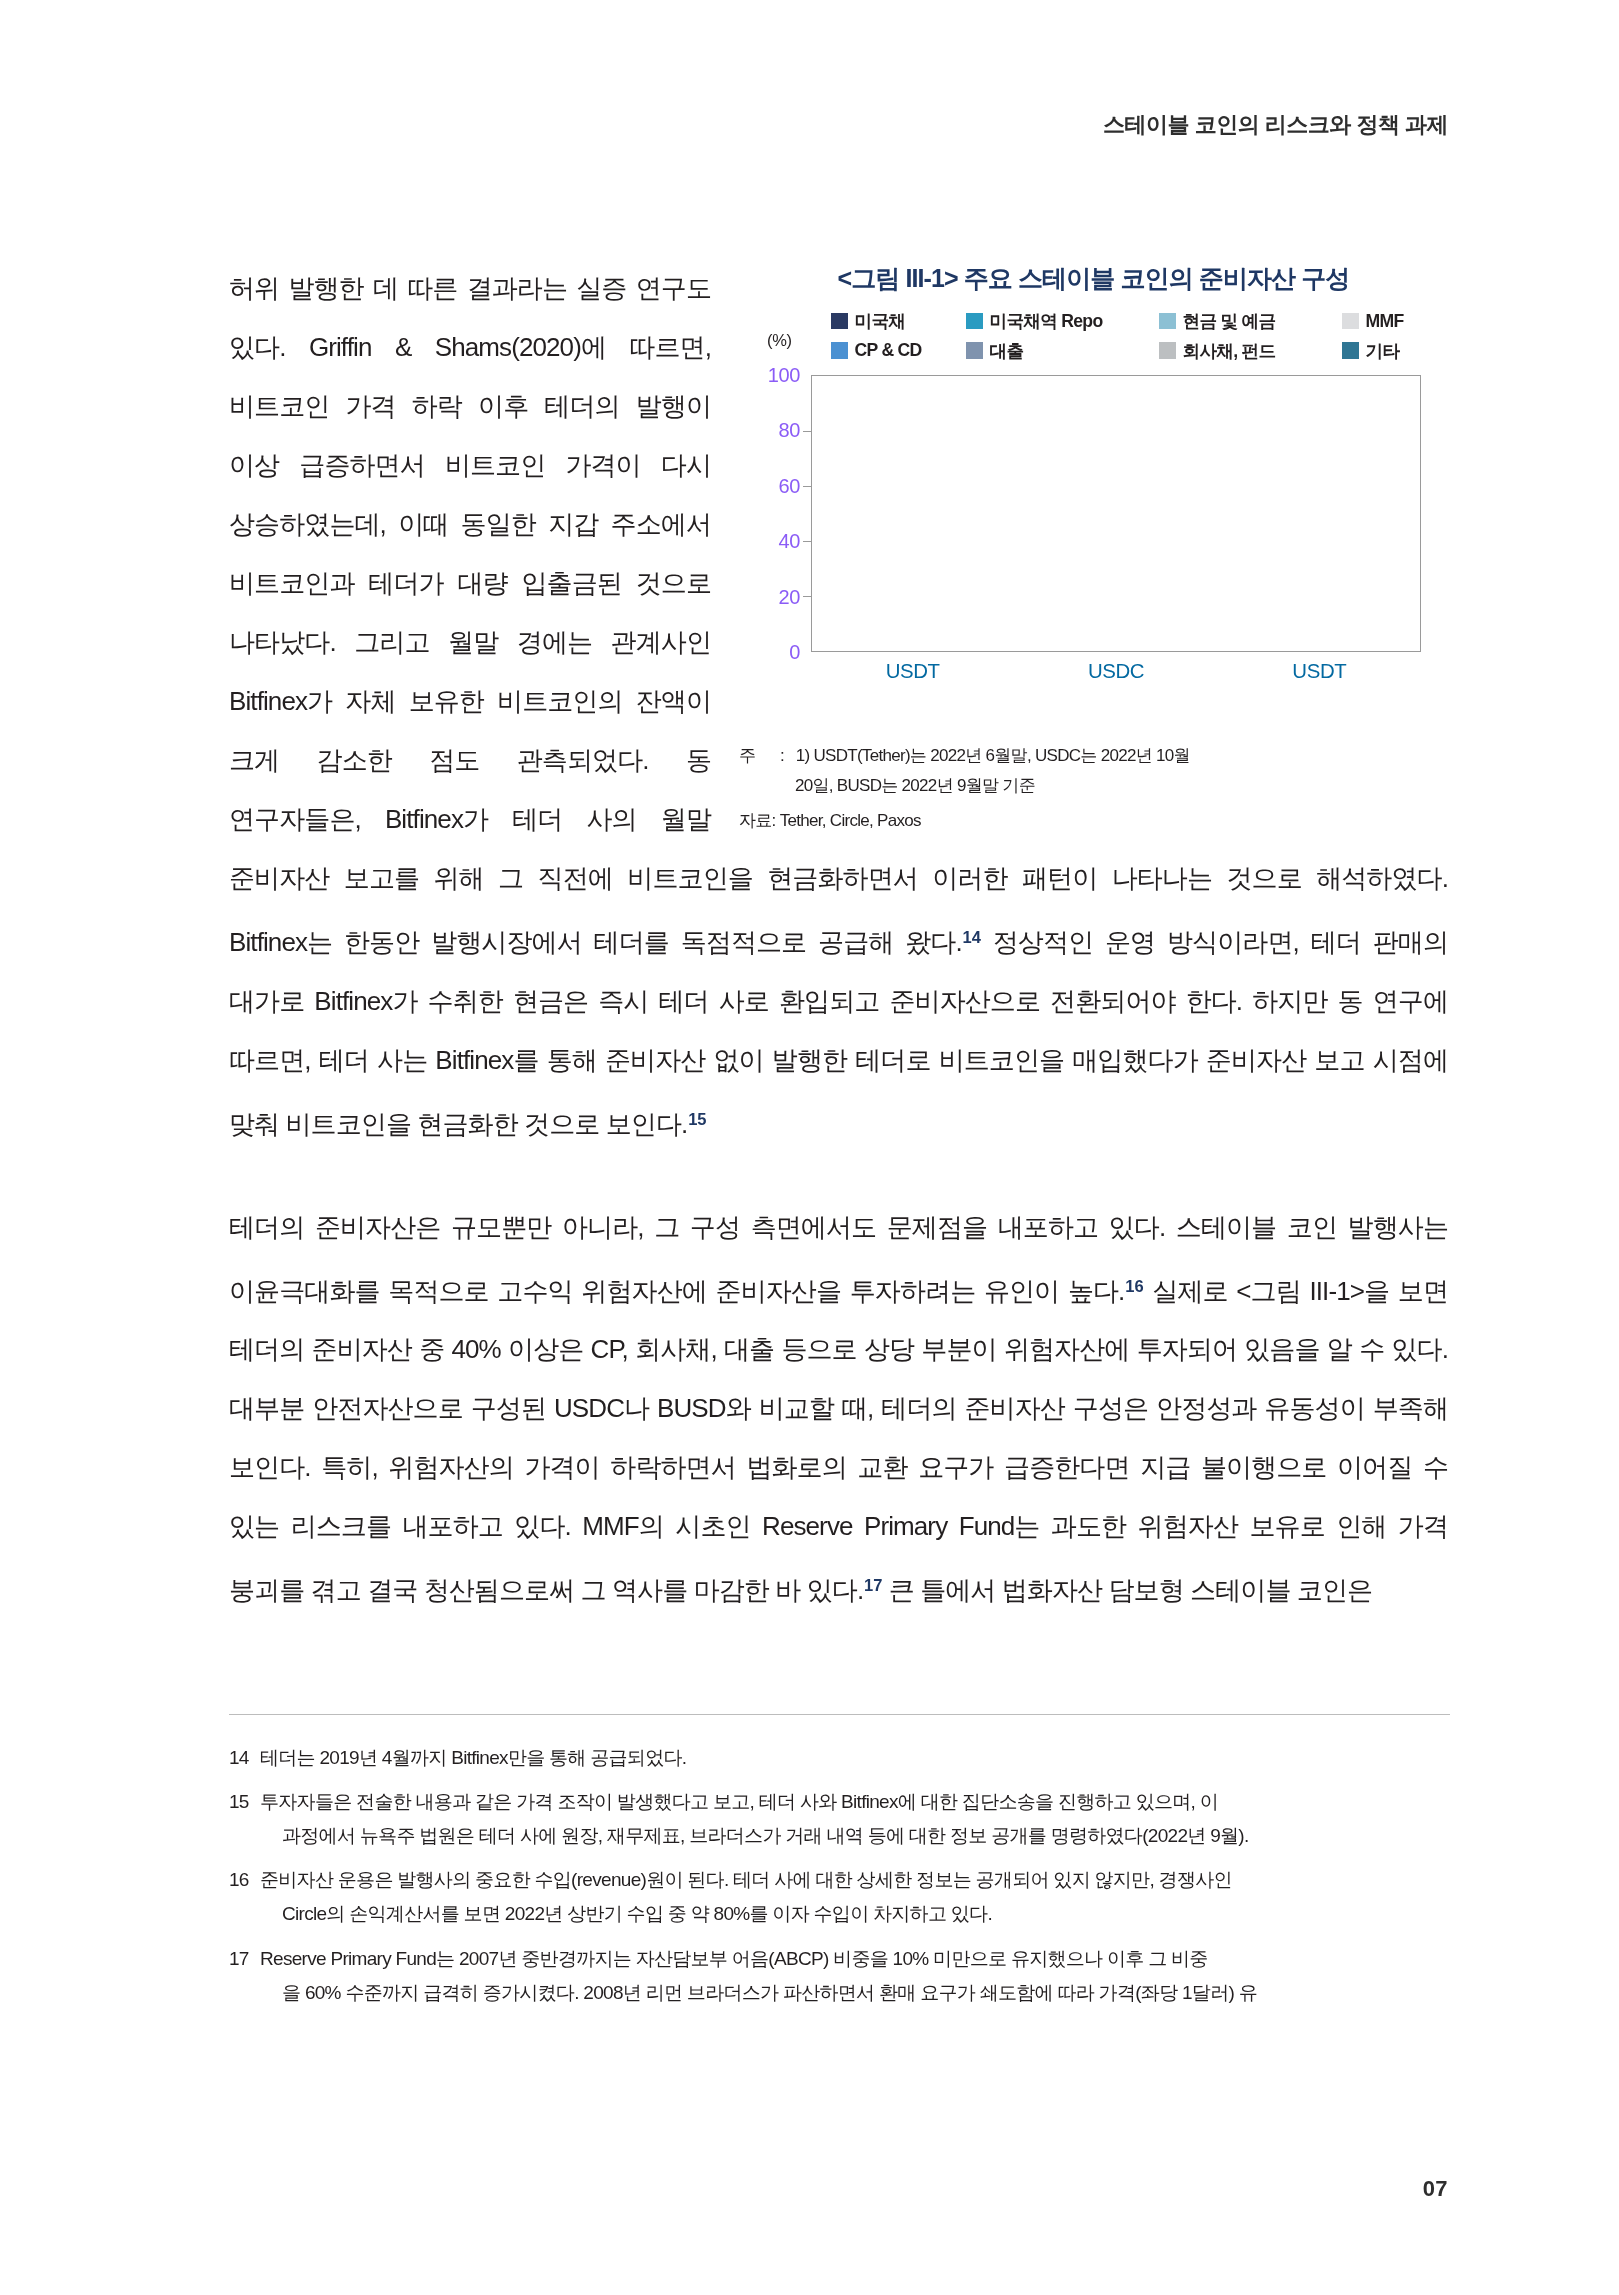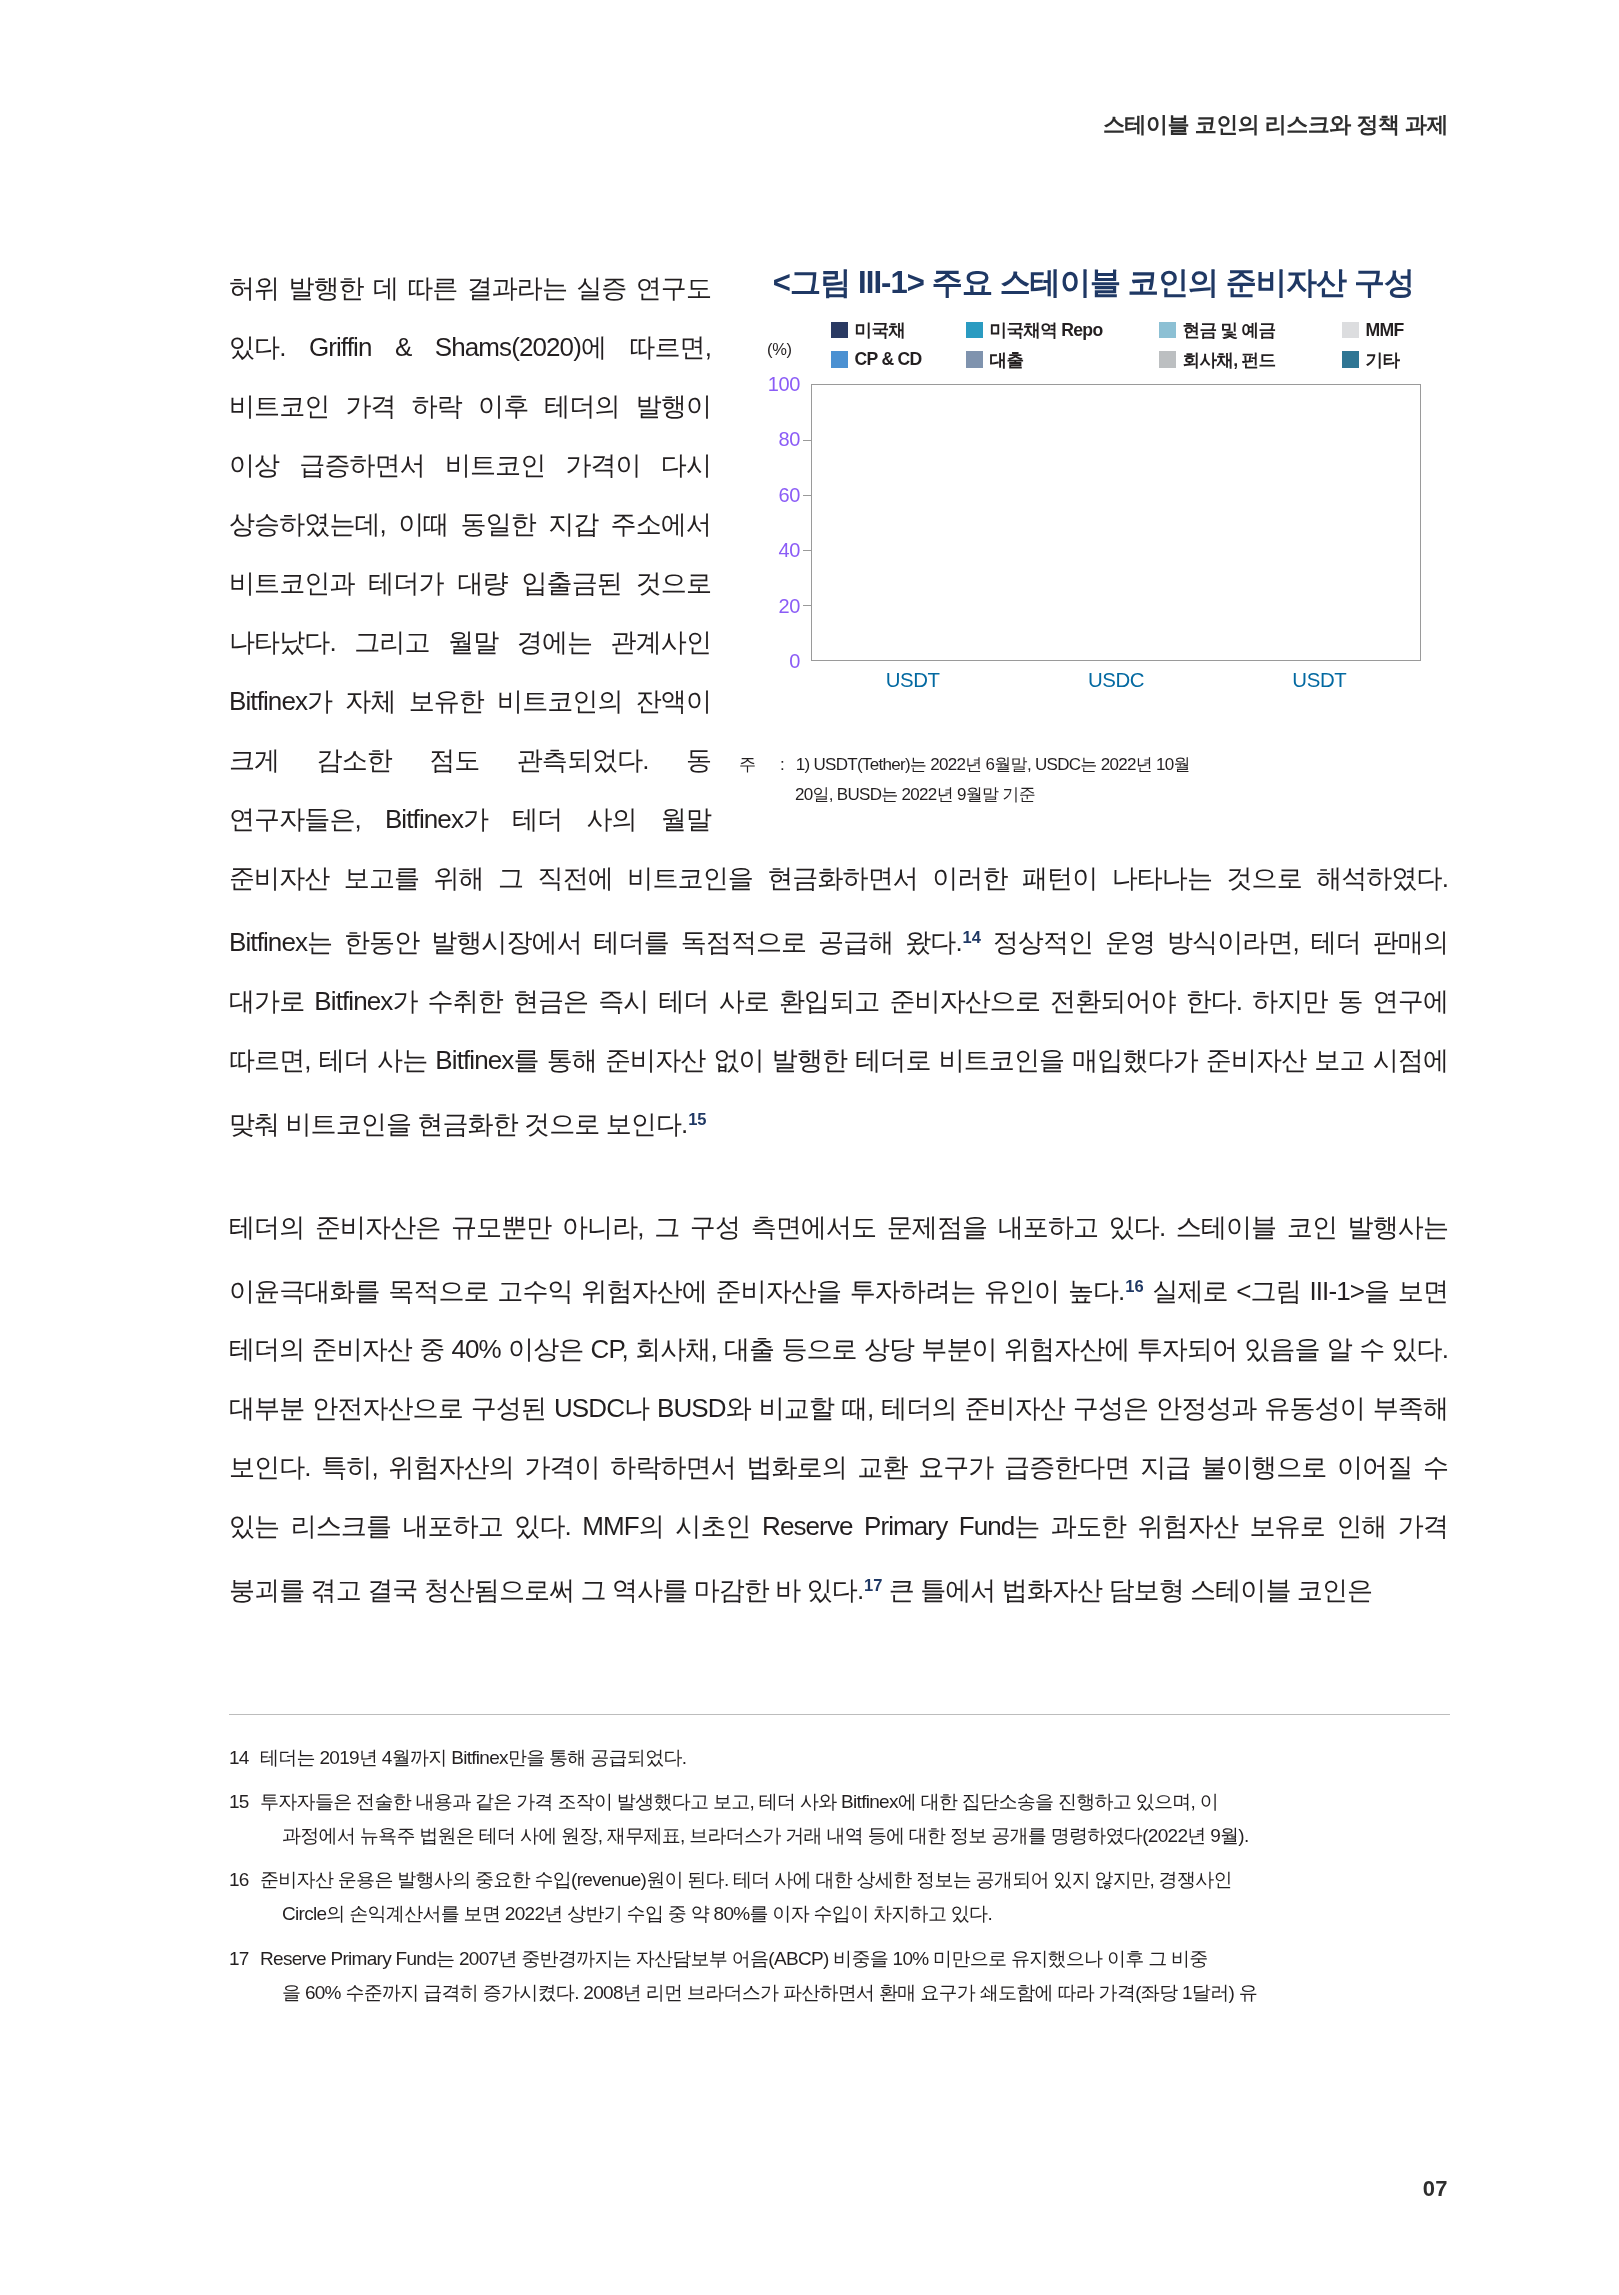--- a/index.html
+++ b/index.html
@@ -65,21 +65,21 @@
   .figure-float {
     float: right;
     width: 709px;
     margin: 3.1px 0 7.8px 28px;
     shape-margin: 7.8px;
   }
 
   
   .fig-title {
     text-align: center;
-    font-size: 31px;
+    font-size: 25px;
     font-weight: 700;
     color: #1f3864;
     letter-spacing: -0.9px;
     margin: 0 0 14px 0;
     white-space: nowrap;
   }
   .fig-box { position: relative; }
 
   .legend {
     display: grid;
@@ -354,20 +354,21 @@
             </div>
           </div>
 
           <div class="fig-notes">
             <div class="note-row">
               <span class="note-key">주</span>
               <span class="note-colon">:</span>
               <span class="note-val">1) USDT(Tether)는 2022년 6월말, USDC는 2022년 10월</span>
             </div>
             <div class="note-cont">20일, BUSD는 2022년 9월말 기준</div>
+            <div class="fig-source">자료: Tether, Circle, Paxos</div>
           </div>
         </div>
       </div>
 
       <p class="para"><span>허위 발행한 데 따른 결과라는 실증 연구도 있다. Griffin &amp; Shams(2020)에 따르면, 비트코인 가격 하락 이후 테더의 발행이 이상 급증하면서 비트코인 가격이 다시 상승하였는데, 이때 동일한 지갑 주소에서 비트코인과 테더가 대량 입출금된 것으로 나타났다. 그리고 월말 경에는 관계사인 Bitfinex가 자체 보유한 비트코인의 잔액이 크게 감소한 점도 관측되었다. 동 연구자들은, Bitfinex가 테더 사의 월말 준비자산 보고를 위해 그 직전에 비트코인을 현금화하면서 이러한 패턴이 나타나는 것으로 해석하였다. Bitfinex는 한동안 발행시장에서 테더를 독점적으로 공급해 왔다.</span><span class="fn-ref">14</span> <span>정상적인 운영 방식이라면, 테더 판매의 대가로 Bitfinex가 수취한 현금은 즉시 테더 사로 환입되고 준비자산으로 전환되어야 한다. 하지만 동 연구에 따르면, 테더 사는 Bitfinex를 통해 준비자산 없이 발행한 테더로 비트코인을 매입했다가 준비자산 보고 시점에 맞춰 비트코인을 현금화한 것으로 보인다.</span><span class="fn-ref">15</span></p>
 
     </div>
 
     <p class="para" style="margin-top:44px"><span>테더의 준비자산은 규모뿐만 아니라, 그 구성 측면에서도 문제점을 내포하고 있다. 스테이블 코인 발행사는 이윤극대화를 목적으로 고수익 위험자산에 준비자산을 투자하려는 유인이 높다.</span><span class="fn-ref">16</span> <span>실제로 &lt;그림 III-1&gt;을 보면 테더의 준비자산 중 40% 이상은 CP, 회사채, 대출 등으로 상당 부분이 위험자산에 투자되어 있음을 알 수 있다. 대부분 안전자산으로 구성된 USDC나 BUSD와 비교할 때, 테더의 준비자산 구성은 안정성과 유동성이 부족해 보인다. 특히, 위험자산의 가격이 하락하면서 법화로의 교환 요구가 급증한다면 지급 불이행으로 이어질 수 있는 리스크를 내포하고 있다. MMF의 시초인 Reserve Primary Fund는 과도한 위험자산 보유로 인해 가격 붕괴를 겪고 결국 청산됨으로써 그 역사를 마감한 바 있다.</span><span class="fn-ref">17</span> <span>큰 틀에서 법화자산 담보형 스테이블 코인은</span></p>
 

